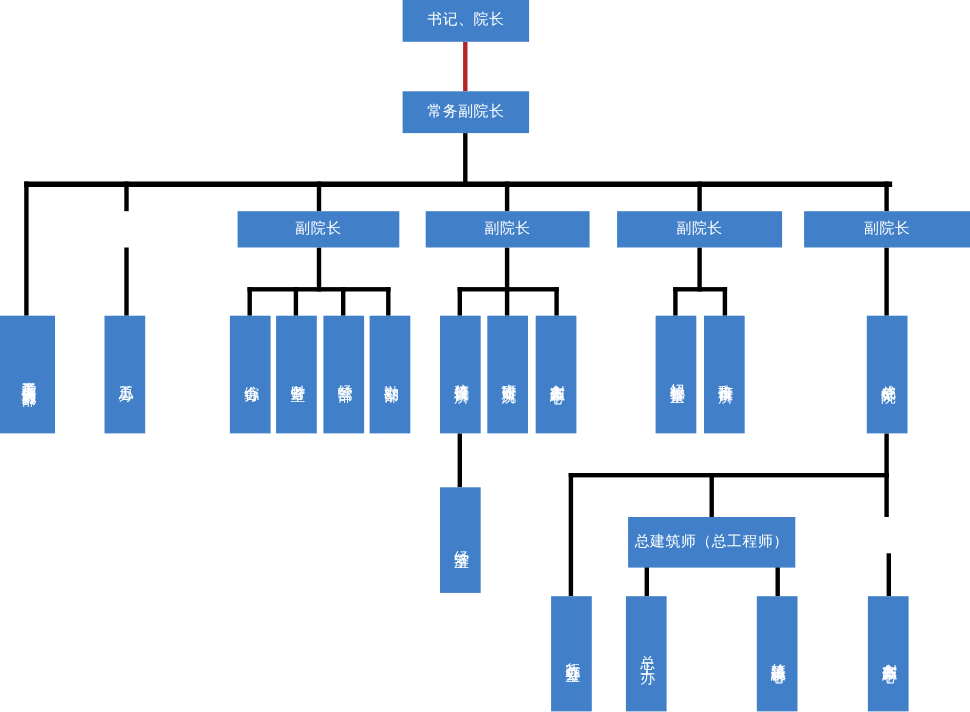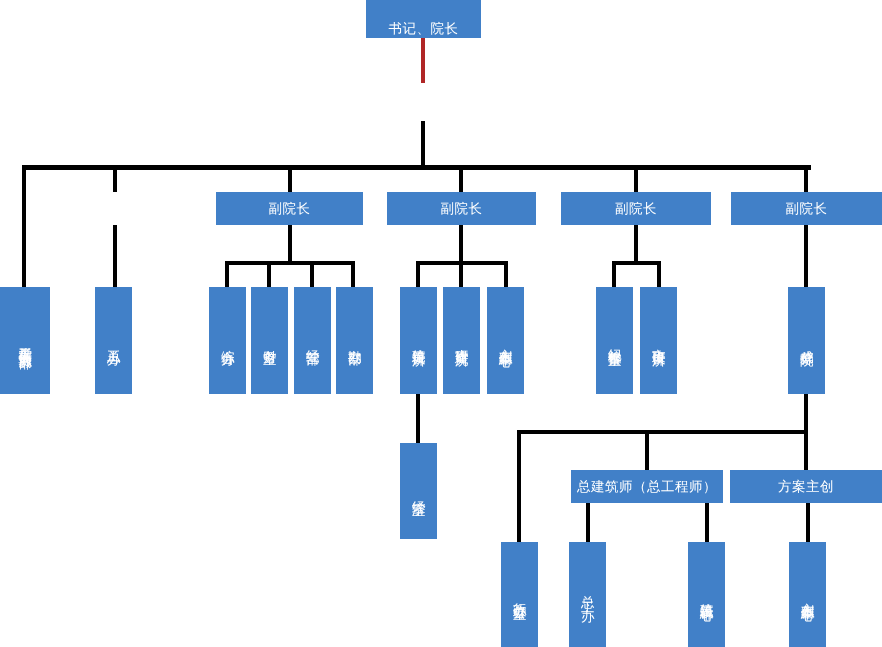--- a/index.html
+++ b/index.html
@@ -113,24 +113,27 @@
   <div class="ln" style="left:517px; top:430px; width:291px; height:4px;"></div>
   <div class="ln" style="left:517px; top:430px; width:4px; height:112px;"></div>
   <div class="ln" style="left:645px; top:430px; width:4px; height:40px;"></div>
   <div class="ln" style="left:804px; top:430px; width:4px; height:40px;"></div>
 
   <div class="ln" style="left:586px; top:503px; width:4px; height:39px;"></div>
   <div class="ln" style="left:705px; top:503px; width:4px; height:39px;"></div>
 
   <div class="ln" style="left:806px; top:503px; width:4px; height:39px;"></div>
 
-  <div class="node h" style="left:366px; top:0px; width:115px; height:38px;align-items:flex-end;">
+  <div class="node h" style="left:366px; top:0px; width:115px; height:38px;">
     <span>书记、院长</span>
   </div>
 
+  <div class="node h" style="left:366px; top:83px; width:115px; height:38px;">
+    <span>常务副院长</span>
+  </div>
 
   <div class="node h" style="left:216px; top:192px; width:147px; height:33px;">
     <span>副院长</span>
   </div>
   <div class="node h" style="left:387px; top:192px; width:149px; height:33px;">
     <span>副院长</span>
   </div>
   <div class="node h" style="left:561px; top:192px; width:150px; height:33px;">
     <span>副院长</span>
   </div>
@@ -178,25 +181,22 @@
   </div>
 
   <div class="node v" style="left:788px; top:287px; width:37px; height:107px;">
     <span class="vcol">成都分院</span>
   </div>
 
   <div class="node v" style="left:400px; top:443px; width:37px; height:96px;">
     <span class="vcol">经济室</span>
   </div>
 
-  <div class="node h" style="left:571px; top:470px; width:152px; height:33px;">
+  <div class="node h" style="left:571px; top:470px; width:152px; height:46px;">
     <span>总建筑师（总工程师）</span>
-  </div>
-  <div class="node h" style="left:730px; top:470px; width:152px; height:33px;">
-    <span>方案主创</span>
   </div>
 
   <div class="node v" style="left:501px; top:542px; width:37px; height:105px;">
     <span class="vcol">行政办公室</span>
   </div>
   <div class="node v spaced" style="left:569px; top:542px; width:37px; height:105px;">
     <span class="vcol">总工办</span>
   </div>
   <div class="node v" style="left:688px; top:542px; width:37px; height:105px;">
     <span class="vcol">建筑设计中心</span>

